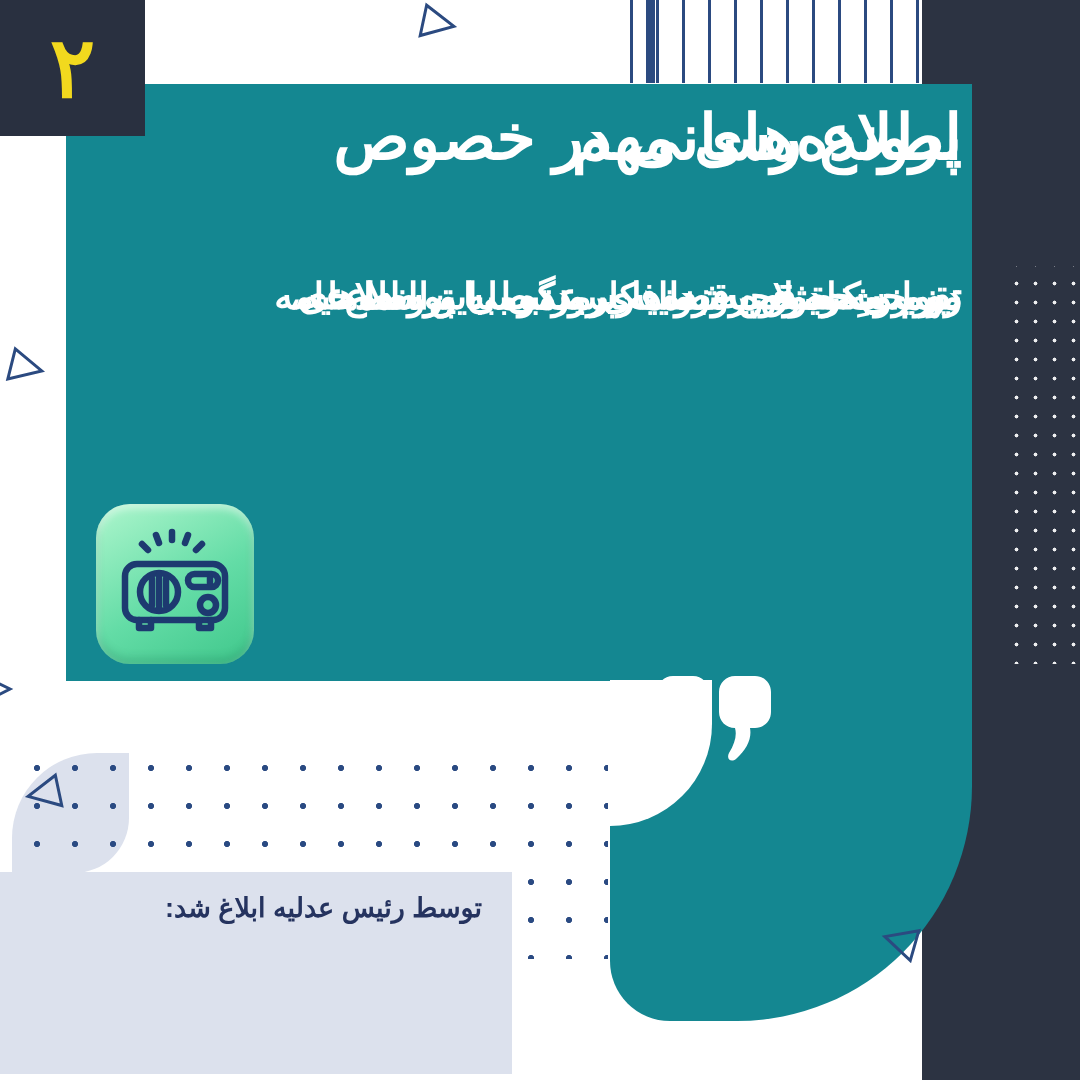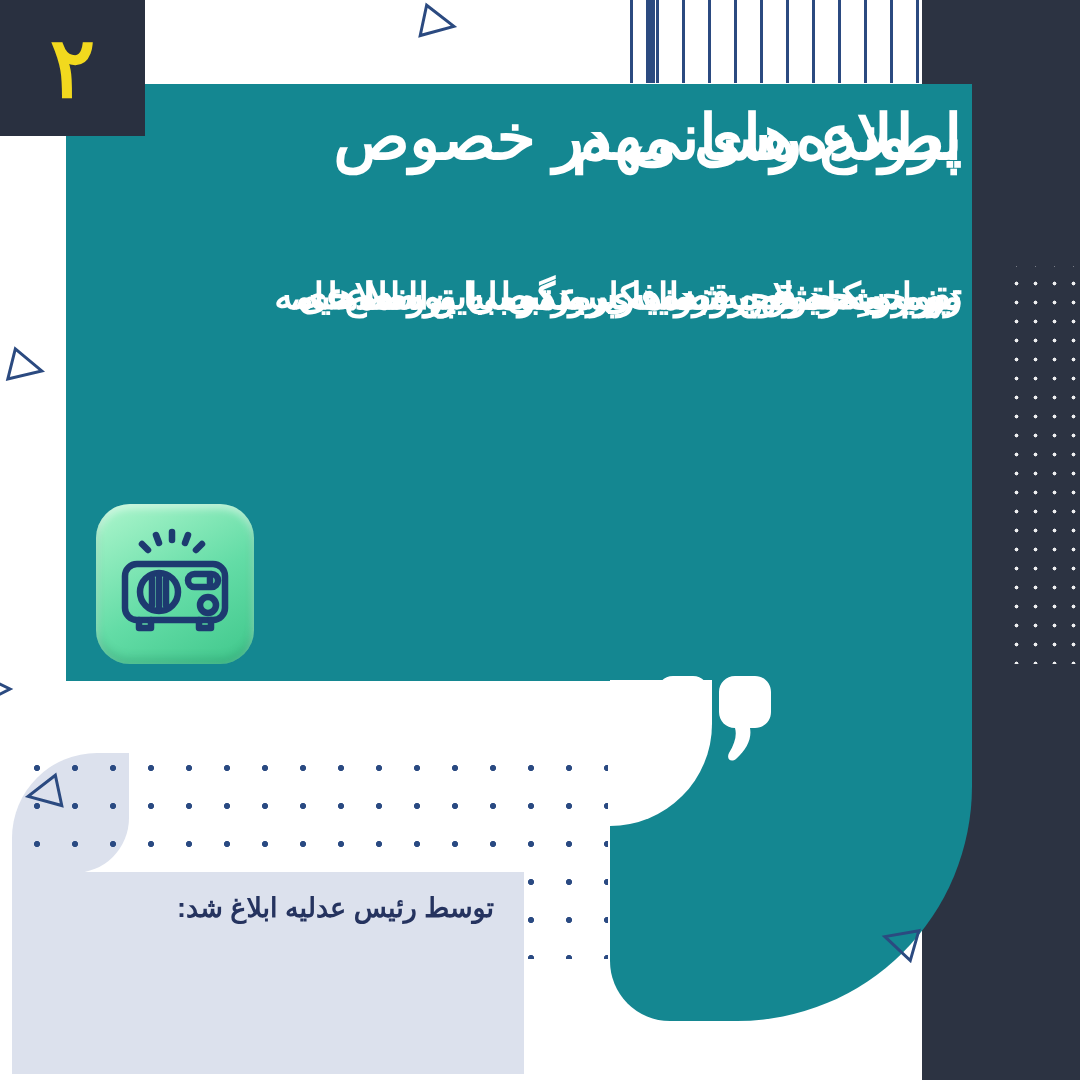--- a/index.html
+++ b/index.html
@@ -21,21 +21,21 @@
   .stripes{left:630px;top:0;width:290px;height:83px;
     background:repeating-linear-gradient(90deg,#2b4a80 0 3px,transparent 3px 26px);}
   .stripe-thick{left:646px;top:0;width:9px;height:83px;background:#2b4a80;}
 
   
   .band{left:12px;top:753px;width:117px;height:120px;background:#dce1ed;
     border-radius:85px 0 55px 0;}
   .bl-dots{left:16px;top:745px;width:592px;height:214px;
     background-image:radial-gradient(#2a4a82 2.8px,transparent 3.3px);
     background-size:38px 38px;background-position:2px 4px;}
-  .caption-box{left:12px;top:872px;width:512px;height:202px;background:#dce1ed;
+  .caption-box{left:0;top:872px;width:512px;height:202px;background:#dce1ed;
     padding:14px 30px 0 0;text-align:right;}
   .caption-box *{position:static;}
   .caption-intro{font-size:27px;font-weight:600;color:#25335f;line-height:44px;}
   .caption-bold{font-size:39px;font-weight:900;color:#111c49;line-height:50px;}
 
   
   .card-main{left:66px;top:84px;width:906px;height:597px;background:#148791;}
   .card-ext{left:610px;top:680px;width:362px;height:341px;background:#148791;
     border-radius:0 0 235px 60px;}
   .notch{left:610px;top:680px;width:102px;height:146px;background:#ffffff;

